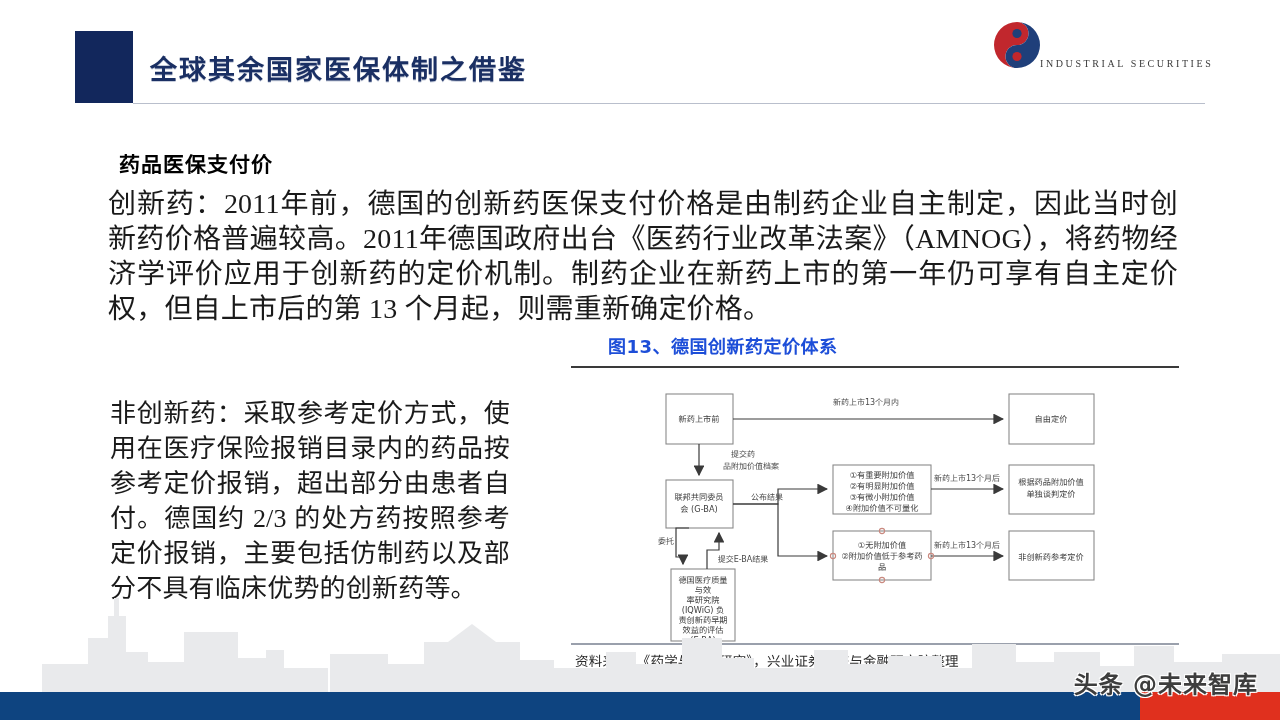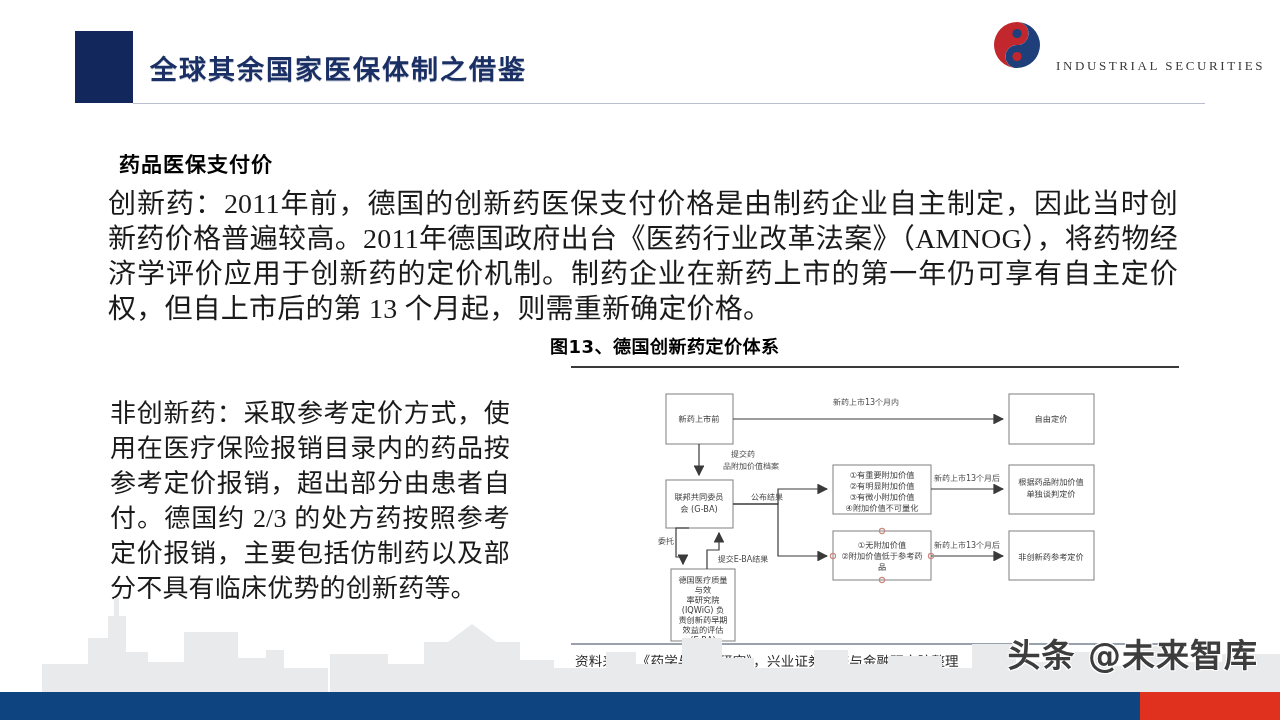--- a/index.html
+++ b/index.html
@@ -31,23 +31,23 @@
   
   .logo{position:absolute;right:26px;top:16px;width:262px;height:62px;}
   .logo-mark{position:absolute;left:0;top:4px;width:50px;height:50px;}
   .logo-cn{
     position:absolute;left:62px;top:0px;
     font-family:"DejaVu Sans","Liberation Sans",sans-serif;
     font-weight:bold;font-size:33px;color:#232323;letter-spacing:4px;
     white-space:nowrap;
   }
   .logo-en{
-    position:absolute;left:64px;top:42px;
+    position:absolute;left:48px;top:42px;
     font-family:"Liberation Serif","DejaVu Serif",serif;
-    font-size:13px;color:#3a3a3a;letter-spacing:2.6px;
+    font-size:10px;color:#3a3a3a;letter-spacing:2.6px;
     white-space:nowrap;
   }
 
   
   .sec-head{
     position:absolute;left:119px;top:148px;
     font-family:"DejaVu Sans","Liberation Sans",sans-serif;
     font-weight:bold;font-size:21px;color:#000000;letter-spacing:1px;
     white-space:nowrap;
   }
@@ -57,23 +57,23 @@
     text-align:justify;letter-spacing:.2px;
   }
   .para-left{
     position:absolute;left:110px;top:396px;width:400px;
     font-size:26px;line-height:35px;color:#1a1a1a;
     text-align:justify;letter-spacing:.2px;
   }
 
   
   .fig-title{
-    position:absolute;left:550px;top:332px;
-    font-family:"DejaVu Sans","Liberation Sans",sans-serif;
-    font-weight:bold;font-size:18px;color:#000000;letter-spacing:.5px;
+    position:absolute;left:608px;top:332px;
+    font-family:"DejaVu Sans","Liberation Sans",sans-serif;
+    font-weight:bold;font-size:18px;color:#1d4ed8;letter-spacing:.5px;
     white-space:nowrap;
   }
   .fig-rule{
     position:absolute;left:571px;top:366px;width:608px;height:1.5px;
     background:#3a3a3a;
   }
   .fig-canvas{position:absolute;left:571px;top:372px;width:608px;height:272px;}
   .src-rule{
     position:absolute;left:571px;top:643px;width:608px;height:1.5px;
     background:#9aa0ac;
@@ -82,23 +82,23 @@
     position:absolute;left:575px;top:650px;
     font-size:13.5px;color:#2b2b2b;white-space:nowrap;letter-spacing:.2px;
   }
 
   
   .skyline{position:absolute;left:0;bottom:28px;width:1280px;height:120px;}
   .bar-blue{position:absolute;left:0;bottom:0;width:1140px;height:28px;background:#0e4480;}
   .bar-red{position:absolute;right:0;bottom:0;width:140px;height:28px;background:#e0301e;}
 
   .watermark{
-    position:absolute;right:22px;bottom:43px;
-    font-family:"DejaVu Sans","Liberation Sans",sans-serif;
-    font-weight:bold;font-size:33px;color:#3d3d3d;
+    position:absolute;right:22px;bottom:20px;
+    font-family:"DejaVu Sans","Liberation Sans",sans-serif;
+    font-weight:bold;font-size:24px;color:#3d3d3d;
     letter-spacing:1px;white-space:nowrap;
     text-shadow:1px 1px 0 #ffffff,-1px -1px 0 #ffffff,1px -1px 0 #ffffff,-1px 1px 0 #ffffff;
   }
 
   
   .fc-box-text{font-family:"DejaVu Sans","Liberation Sans",sans-serif;}
 </style>
 </head>
 <body>
 

